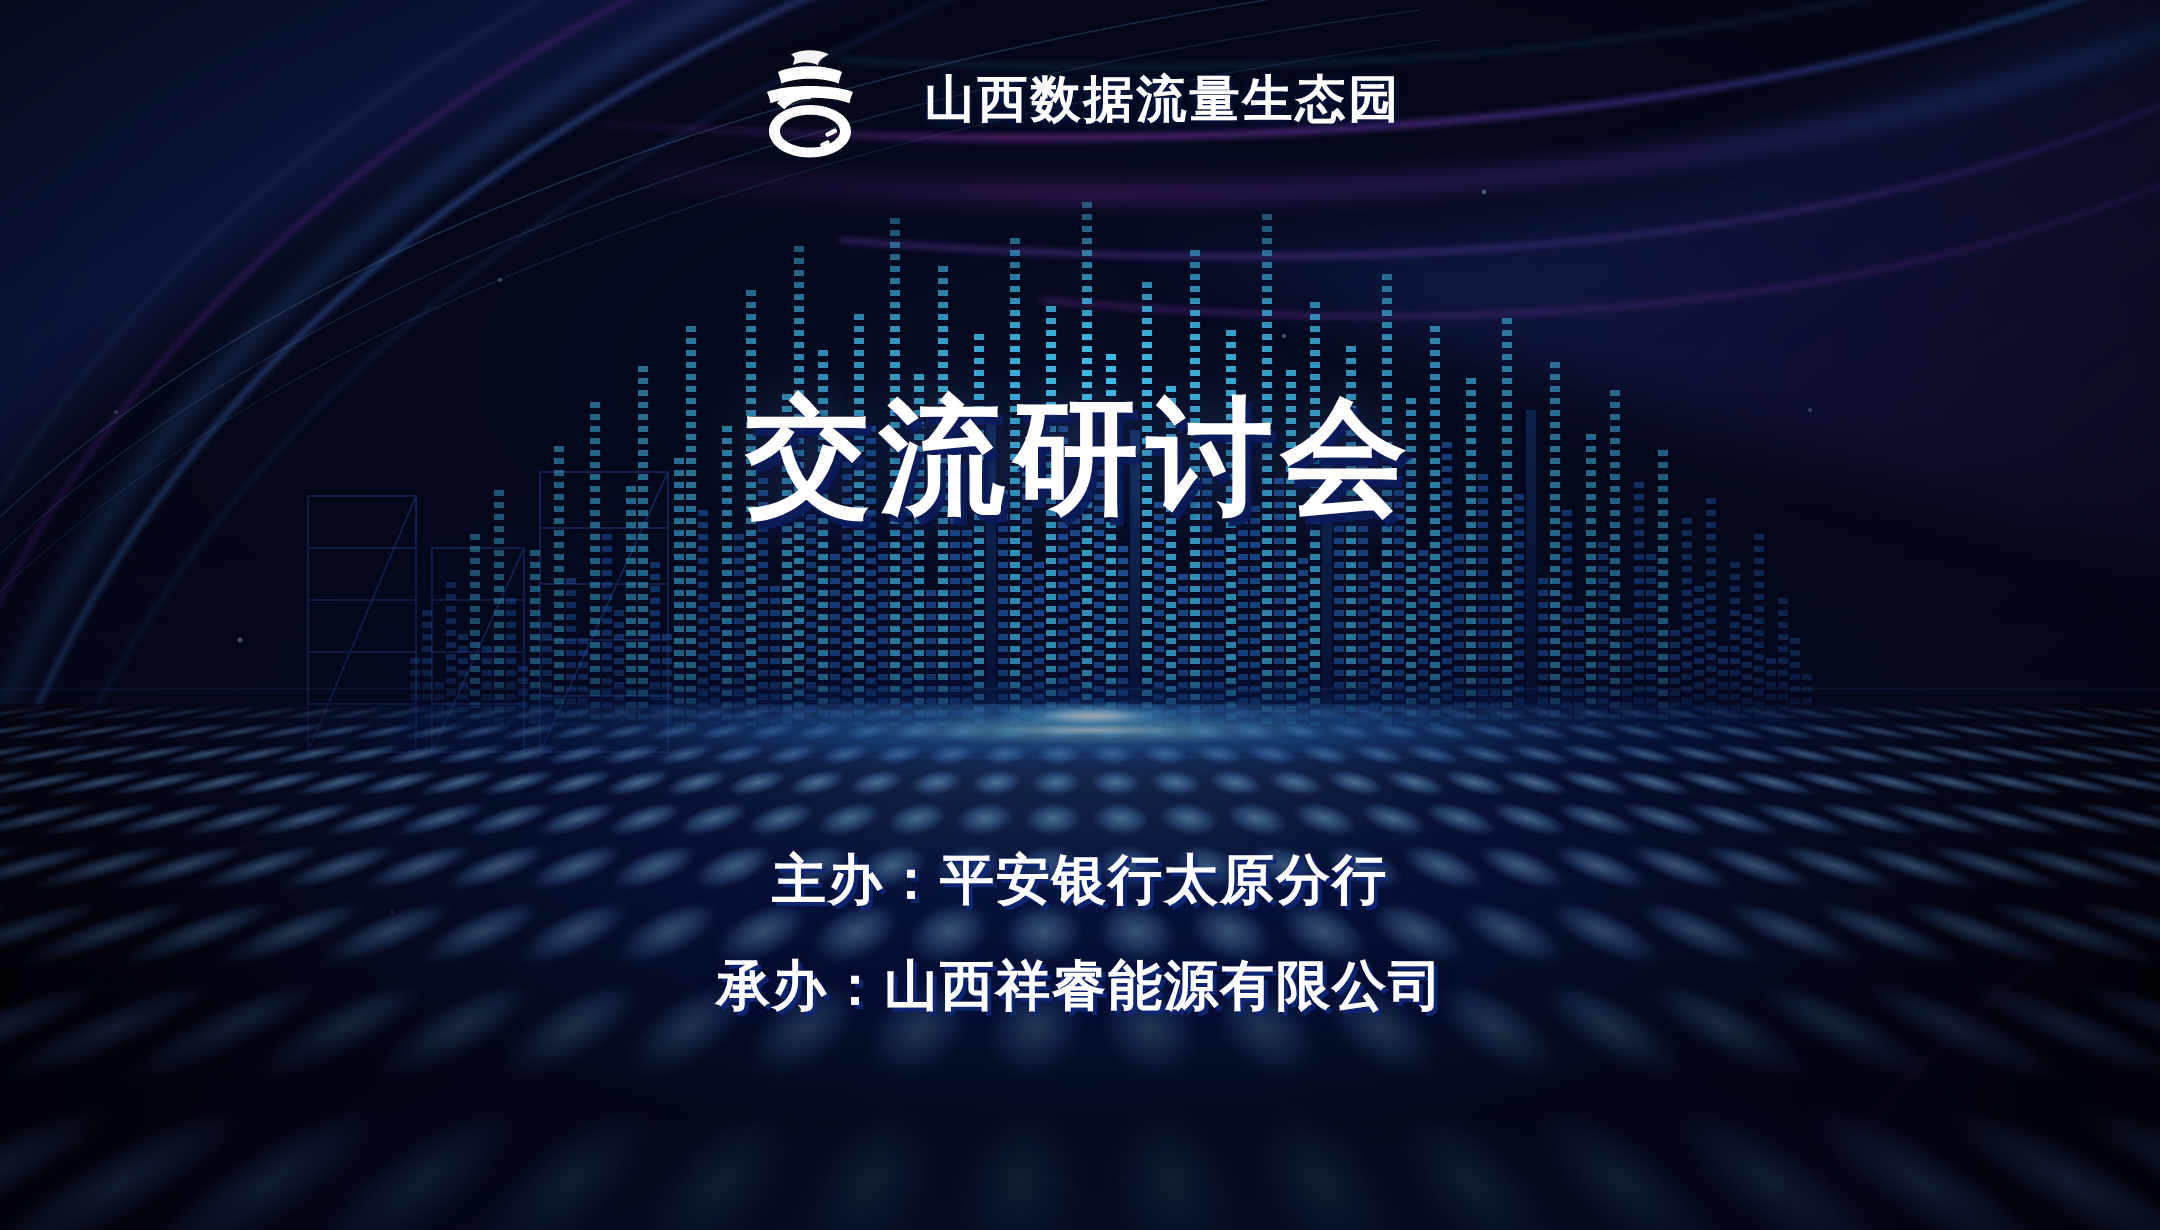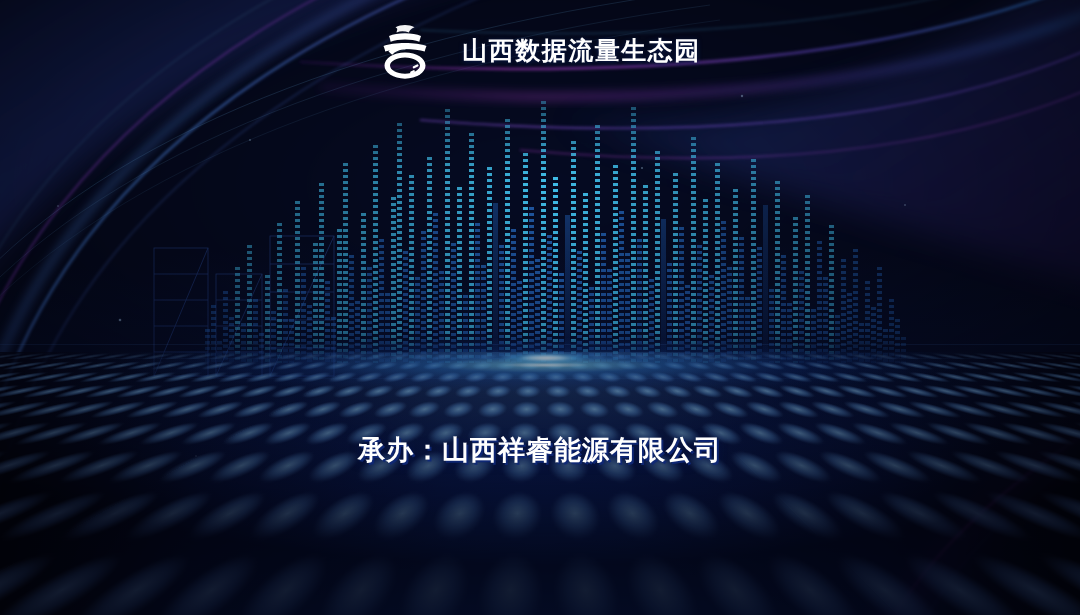--- a/index.html
+++ b/index.html
@@ -131,21 +131,21 @@
   }
   #title-line2{margin-top:38px;}
 
   #org-block{
     position:absolute;left:0;right:0;top:427px;text-align:center;
   }
   .org-line{
     color:#ffffff;font-weight:bold;font-size:27px;line-height:1;letter-spacing:1px;
     text-shadow:2px 2px 0 rgba(14,40,120,.9), 0 2px 10px rgba(6,20,80,.8);
   }
-  #org-line2{margin-top:10px;}
+  #org-line2{margin-top:26px;}
 
   #date-line{
     position:absolute;left:0;right:0;top:566px;text-align:center;
     color:#ffffff;font-weight:bold;font-size:25px;letter-spacing:.5px;
     text-shadow:2px 2px 0 rgba(14,40,120,.9), 0 2px 10px rgba(6,20,80,.8);
   }
 </style>
 </head>
 <body>
 
@@ -388,21 +388,23 @@
             </g>
           </g>
         </svg>
       </span>
       <span id="logo-text">
         <span id="logo-cn">山西数据流量生态园</span>
       </span>
     </div>
 
     <div id="title-block">
+      <div class="title-line" id="title-line2">交流研讨会</div>
     </div>
 
     <div id="org-block">
+      <div class="org-line" id="org-line1">主办：平安银行太原分行</div>
       <div class="org-line" id="org-line2">承办：山西祥睿能源有限公司</div>
     </div>
 
 
   </div>
 </div>
 
 </body></html>

